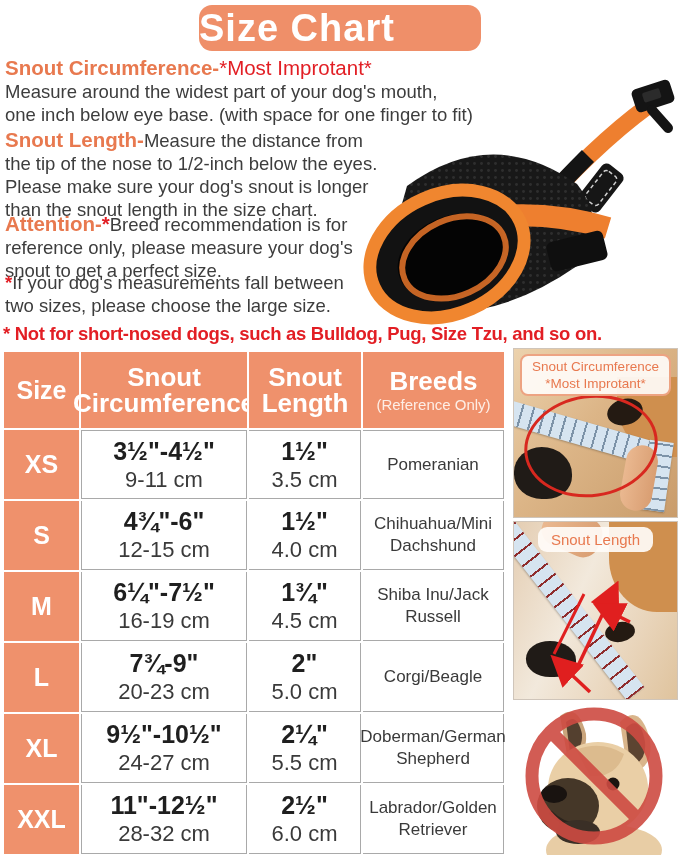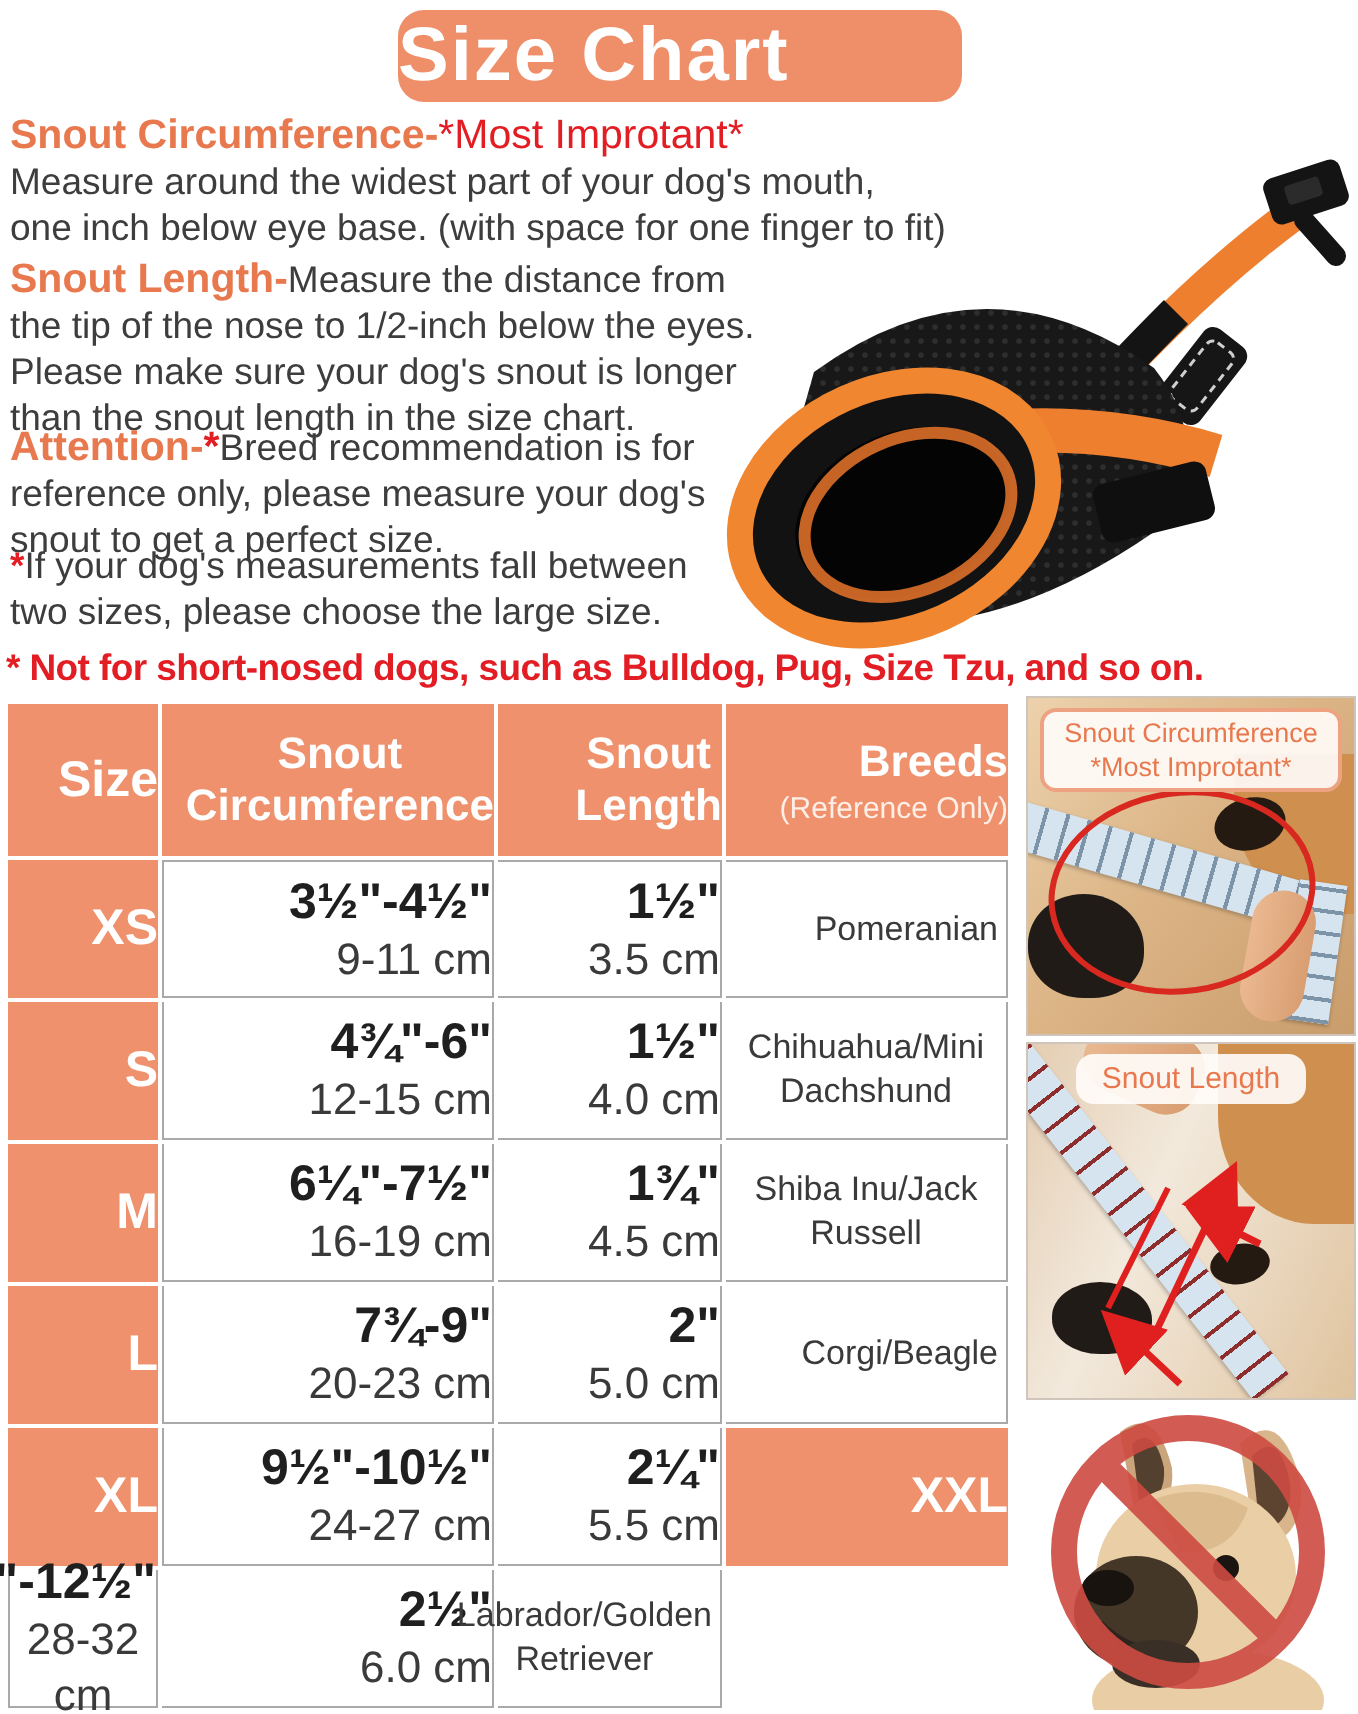--- a/index.html
+++ b/index.html
@@ -18,23 +18,23 @@
   .h-red{color:#E21E24;font-size:20.5px;}
   .ast-red{color:#E21E24;font-weight:bold;}
   .body-text{white-space:pre-line;color:#3d3d3d;}
   .warning{position:absolute;left:3px;top:323px;width:676px;color:#E21E24;
     font-weight:bold;font-size:18.5px;letter-spacing:-0.3px;}
 
   
   .size-table{position:absolute;left:4px;top:352px;width:502px;
     display:grid;grid-template-columns:75px 166px 112px 141px;
     grid-template-rows:76px repeat(6,69px);gap:2px;background:#ffffff;}
-  .cell{display:flex;flex-direction:column;align-items:flex-end;justify-content:center;text-align:center;}
+  .cell{display:flex;flex-direction:column;align-items:center;justify-content:center;text-align:center;}
   .hdr{background:#EF916C;color:#ffffff;}
-  .hdr .big{font-weight:bold;font-size:22px;line-height:26px;white-space:pre-line;}
+  .hdr .big{font-weight:bold;font-size:26px;line-height:26px;white-space:pre-line;}
   .hdr .size-h{font-size:25px;font-weight:bold;}
   .hdr .note{font-size:15px;font-weight:normal;color:#fdeee6;margin-top:2px;}
   .size-col{background:#EF916C;}
   .size-col .size-text{color:#ffffff;font-weight:bold;font-size:25px;}
   .data{background:#ffffff;border-right:1px solid #a9a9a9;border-bottom:1px solid #a9a9a9;}
   .data.l{border-left:1px solid #a9a9a9;}
   .data.t{border-top:1px solid #a9a9a9;}
   .inch{font-weight:bold;font-size:25px;color:#1f1f1f;line-height:30px;}
   .cm{font-size:22px;color:#3a3a3a;line-height:28px;}
   .breed{font-size:17px;color:#3a3a3a;line-height:22px;padding:0 4px;}
@@ -203,20 +203,23 @@
     <div class="cell size-col">
       <span class="size-text">XL</span>
     </div>
     <div class="cell data l">
       <span class="inch">9½"-10½"</span>
       <span class="cm">24-27 cm</span>
     </div>
     <div class="cell data">
       <span class="inch">2¼"</span>
       <span class="cm">5.5 cm</span>
+    </div>
+    <div class="cell data">
+      <span class="breed">Doberman/German Shepherd</span>
     </div>
     <div class="cell size-col">
       <span class="size-text">XXL</span>
     </div>
     <div class="cell data l">
       <span class="inch">11"-12½"</span>
       <span class="cm">28-32 cm</span>
     </div>
     <div class="cell data">
       <span class="inch">2½"</span>

